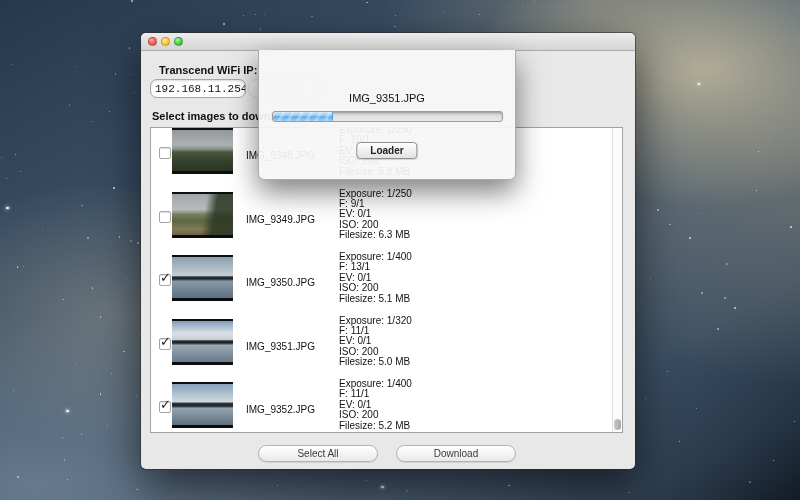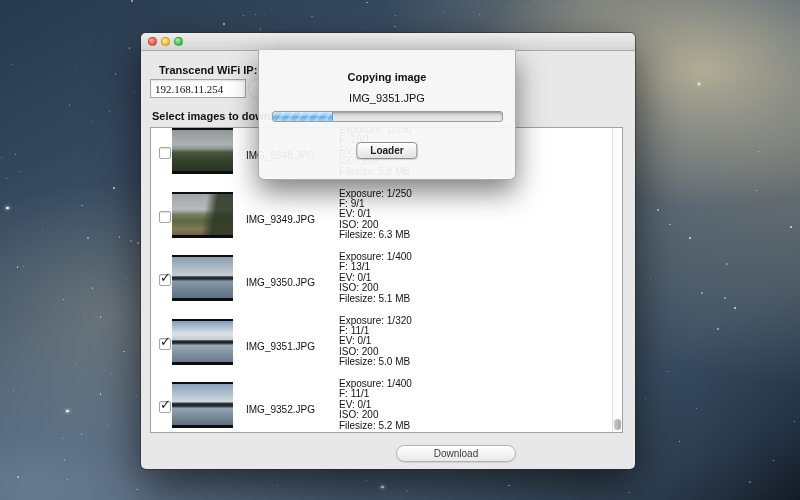--- a/index.html
+++ b/index.html
@@ -40,23 +40,23 @@
   .tl.red    { left:7px;  background:radial-gradient(circle at 35% 30%, #ffa59d, #f25a50 60%, #cf4037); }
   .tl.yellow { left:20px; background:radial-gradient(circle at 35% 30%, #ffe9a8, #fcc42e 60%, #e0a315); }
   .tl.green  { left:33px; background:radial-gradient(circle at 35% 30%, #b6f0b0, #3ecb3d 60%, #2aa42a); }
 
   .label { position:absolute; font-size:11px; font-weight:600; color:#111; }
   .lbl-ip { left:18px; top:31px; }
   .lbl-select { left:11px; top:77px; }
 
   .ip-input {
     position:absolute; left:9px; top:46px; width:96px; height:19px;
-    border:1px solid #a6a6a6; background:#fff; font-family:Liberation Serif, serif;
+    border:1px solid #a6a6a6; background:#fff; font-family:Liberation Mono, monospace;
     font-size:11px; color:#111; padding:0 0 0 4px;
-    box-shadow:inset 0 1px 2px rgba(0,0,0,0.14); border-radius:0;
+    box-shadow:inset 0 1px 2px rgba(0,0,0,0.14); border-radius:7px;
   }
   .refresh-btn {
     position:absolute; left:107px; top:46px; width:74px; height:19px; z-index:3;
     border-radius:10px; border:1px solid #c4c4c4; background:linear-gradient(#fdfdfd,#ececec);
     font-family:inherit; font-size:10px; color:#9b9b9b; opacity:0.45;
   }
 
   
   .listbox {
     position:absolute; left:9px; top:94px; width:473px; height:306px;
@@ -388,24 +388,24 @@
 EV: 0/1
 ISO: 200
 Filesize: 5.2 MB</div>
   </div>
 </div>
       <div class="sb-track">
         <div class="sb-thumb"></div>
       </div>
     </div>
 
+    <button class="pill-btn btn-selectall">Select All</button>
     <button class="pill-btn btn-download">Download</button>
 
     <div class="sheet">
-      <div class="sheet-title">Copying image</div>
       <div class="sheet-file">IMG_9351.JPG</div>
       <div class="progress-track">
         <div class="progress-fill" id="progress-fill" style="width: 26%;"></div>
       </div>
       <button class="abort-btn">Loader</button>
     </div>
 
   </div>
 </div>
 

